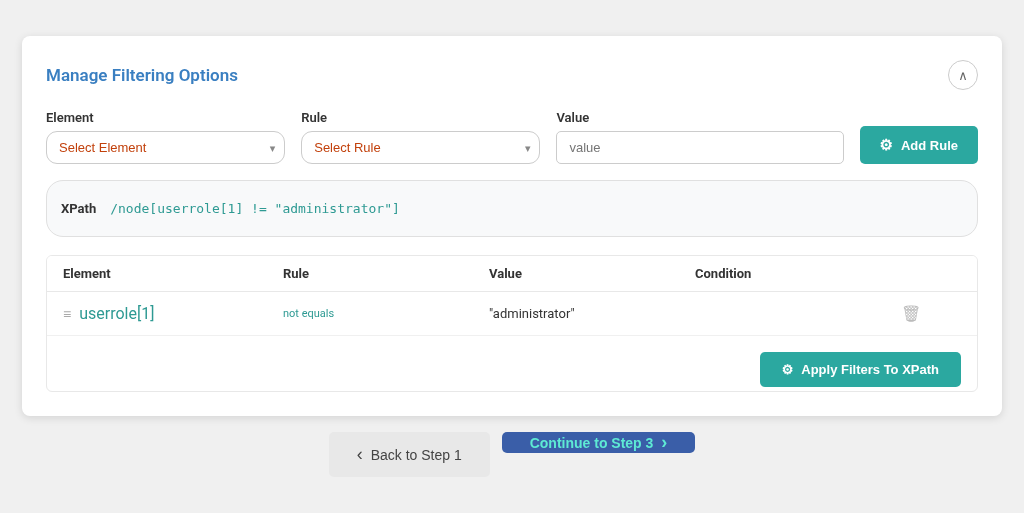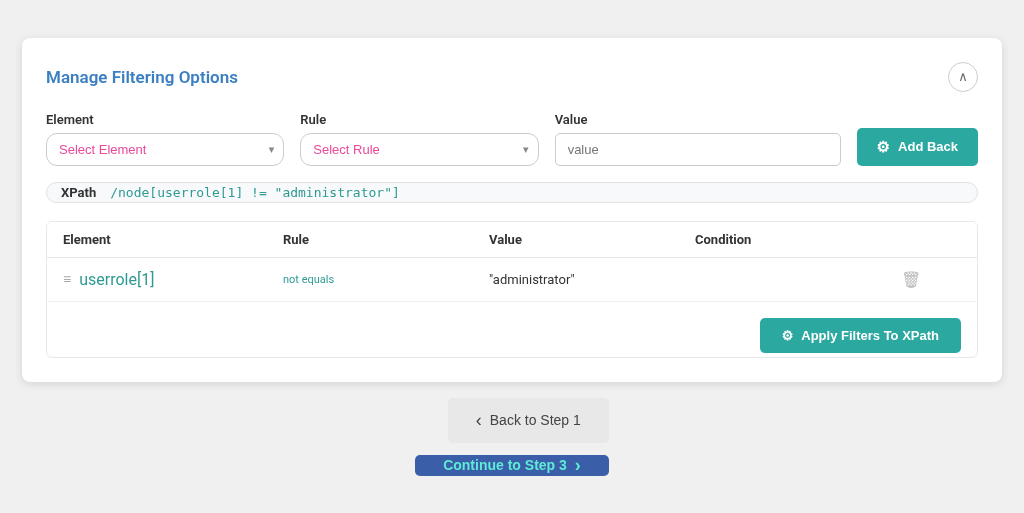--- a/index.html
+++ b/index.html
@@ -66,21 +66,21 @@
     }
     .select-wrapper {
       position: relative;
     }
     .select-wrapper select {
       width: 100%;
       padding: 8px 32px 8px 12px;
       border: 1.5px solid #ccc;
       border-radius: 11px;
       font-size: 13px;
-      color: #ec4899;
+      color: #c2410c;
       appearance: none;
       background: #fff;
       cursor: pointer;
     }
     .select-chevron {
       position: absolute;
       right: 10px;
       top: 50%;
       transform: translateY(-50%);
       pointer-events: none;
@@ -113,21 +113,21 @@
     .add-rule-btn .gear-icon {
       font-size: 15px;
     }
     .xpath-row {
       display: flex;
       align-items: center;
       gap: 14px;
       background: #f8f9fa;
       border: 1.5px solid #e0e0e0;
       border-radius: 17px;
-      padding: 2px 14px;
+      padding: 20px 14px;
       margin-bottom: 18px;
     }
     .xpath-label {
       font-size: 13px;
       font-weight: 700;
       color: #333;
       white-space: nowrap;
     }
     .xpath-value {
       font-size: 13px;
@@ -210,23 +210,22 @@
       font-size: 13px;
       font-weight: 600;
       cursor: pointer;
       display: flex;
       align-items: center;
       gap: 8px;
     }
     .footer-nav {
       display: flex;
       gap: 12px;
-      align-items: flex-end;
+      align-items: flex-start;
       margin-top: 8px;
-      flex-direction: column;
     }
     .back-btn {
       background: #e8e8e8;
       color: #444;
       border: none;
       border-radius: 5px;
       padding: 12px 28px;
       font-size: 14px;
       font-weight: 500;
       cursor: pointer;
@@ -280,21 +279,21 @@
         </select>
         <span class="select-chevron">▾</span>
       </div>
     </div>
     <div class="form-group value">
       <label class="form-label">Value</label>
       <input type="text" class="value-input" placeholder="value" style="">
     </div>
     <button class="add-rule-btn">
       <span class="gear-icon">⚙</span>
-      <span>Add Back</span>
+      <span>Add Rule</span>
     </button>
   </div>
 
   <div class="xpath-row">
     <span class="xpath-label">XPath</span>
     <span class="xpath-value">/node[userrole[1] != "administrator"]</span>
   </div>
 
   <div class="table-section">
     <div class="table-header">

